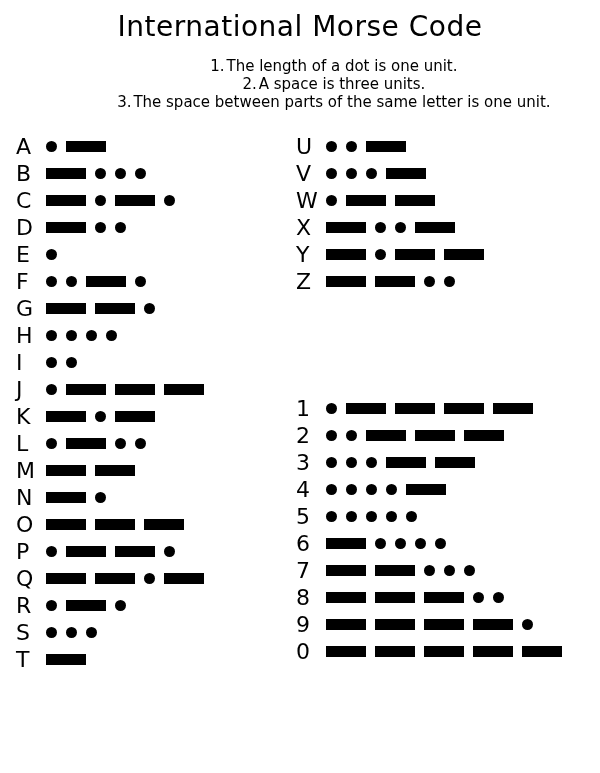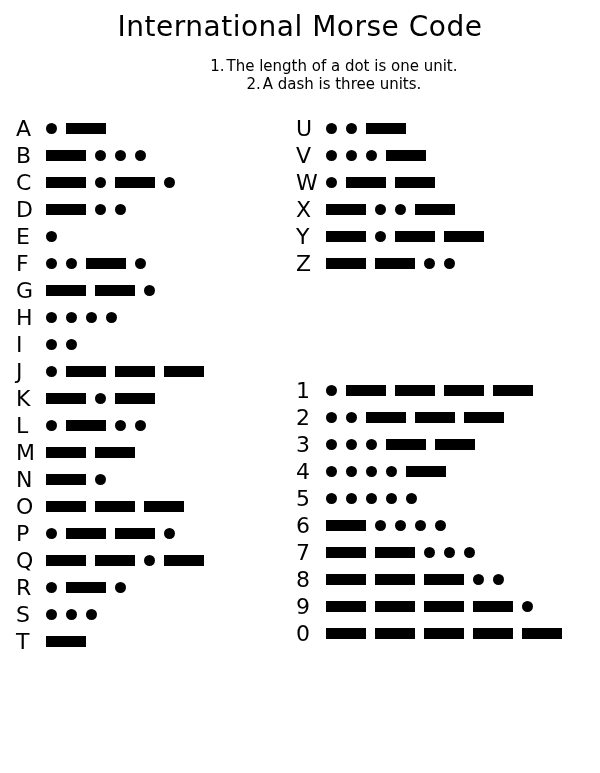--- a/index.html
+++ b/index.html
@@ -84,21 +84,22 @@
     flex: none;
   }
 </style>
 </head>
 <body>
 
 <h1 class="title">International Morse Code</h1>
 
 <ul class="rules">
     <li><span class="num">1.</span><span>The length of a dot is one unit.</span></li>
-    <li><span class="num">2.</span><span>A dash is three units.</span></li>
+    <li><span class="num">2.</span><span>A space is three units.</span></li>
+    <li><span class="num">3.</span><span>The space between parts of the same letter is one unit.</span></li>
   </ul>
 
 <div class="columns">
   <div class="col col-left">
       <div class="row">
         <div class="label">A</div>
         <div class="code">
           <span class="dot"></span>
           <span class="dash"></span>
         </div>

